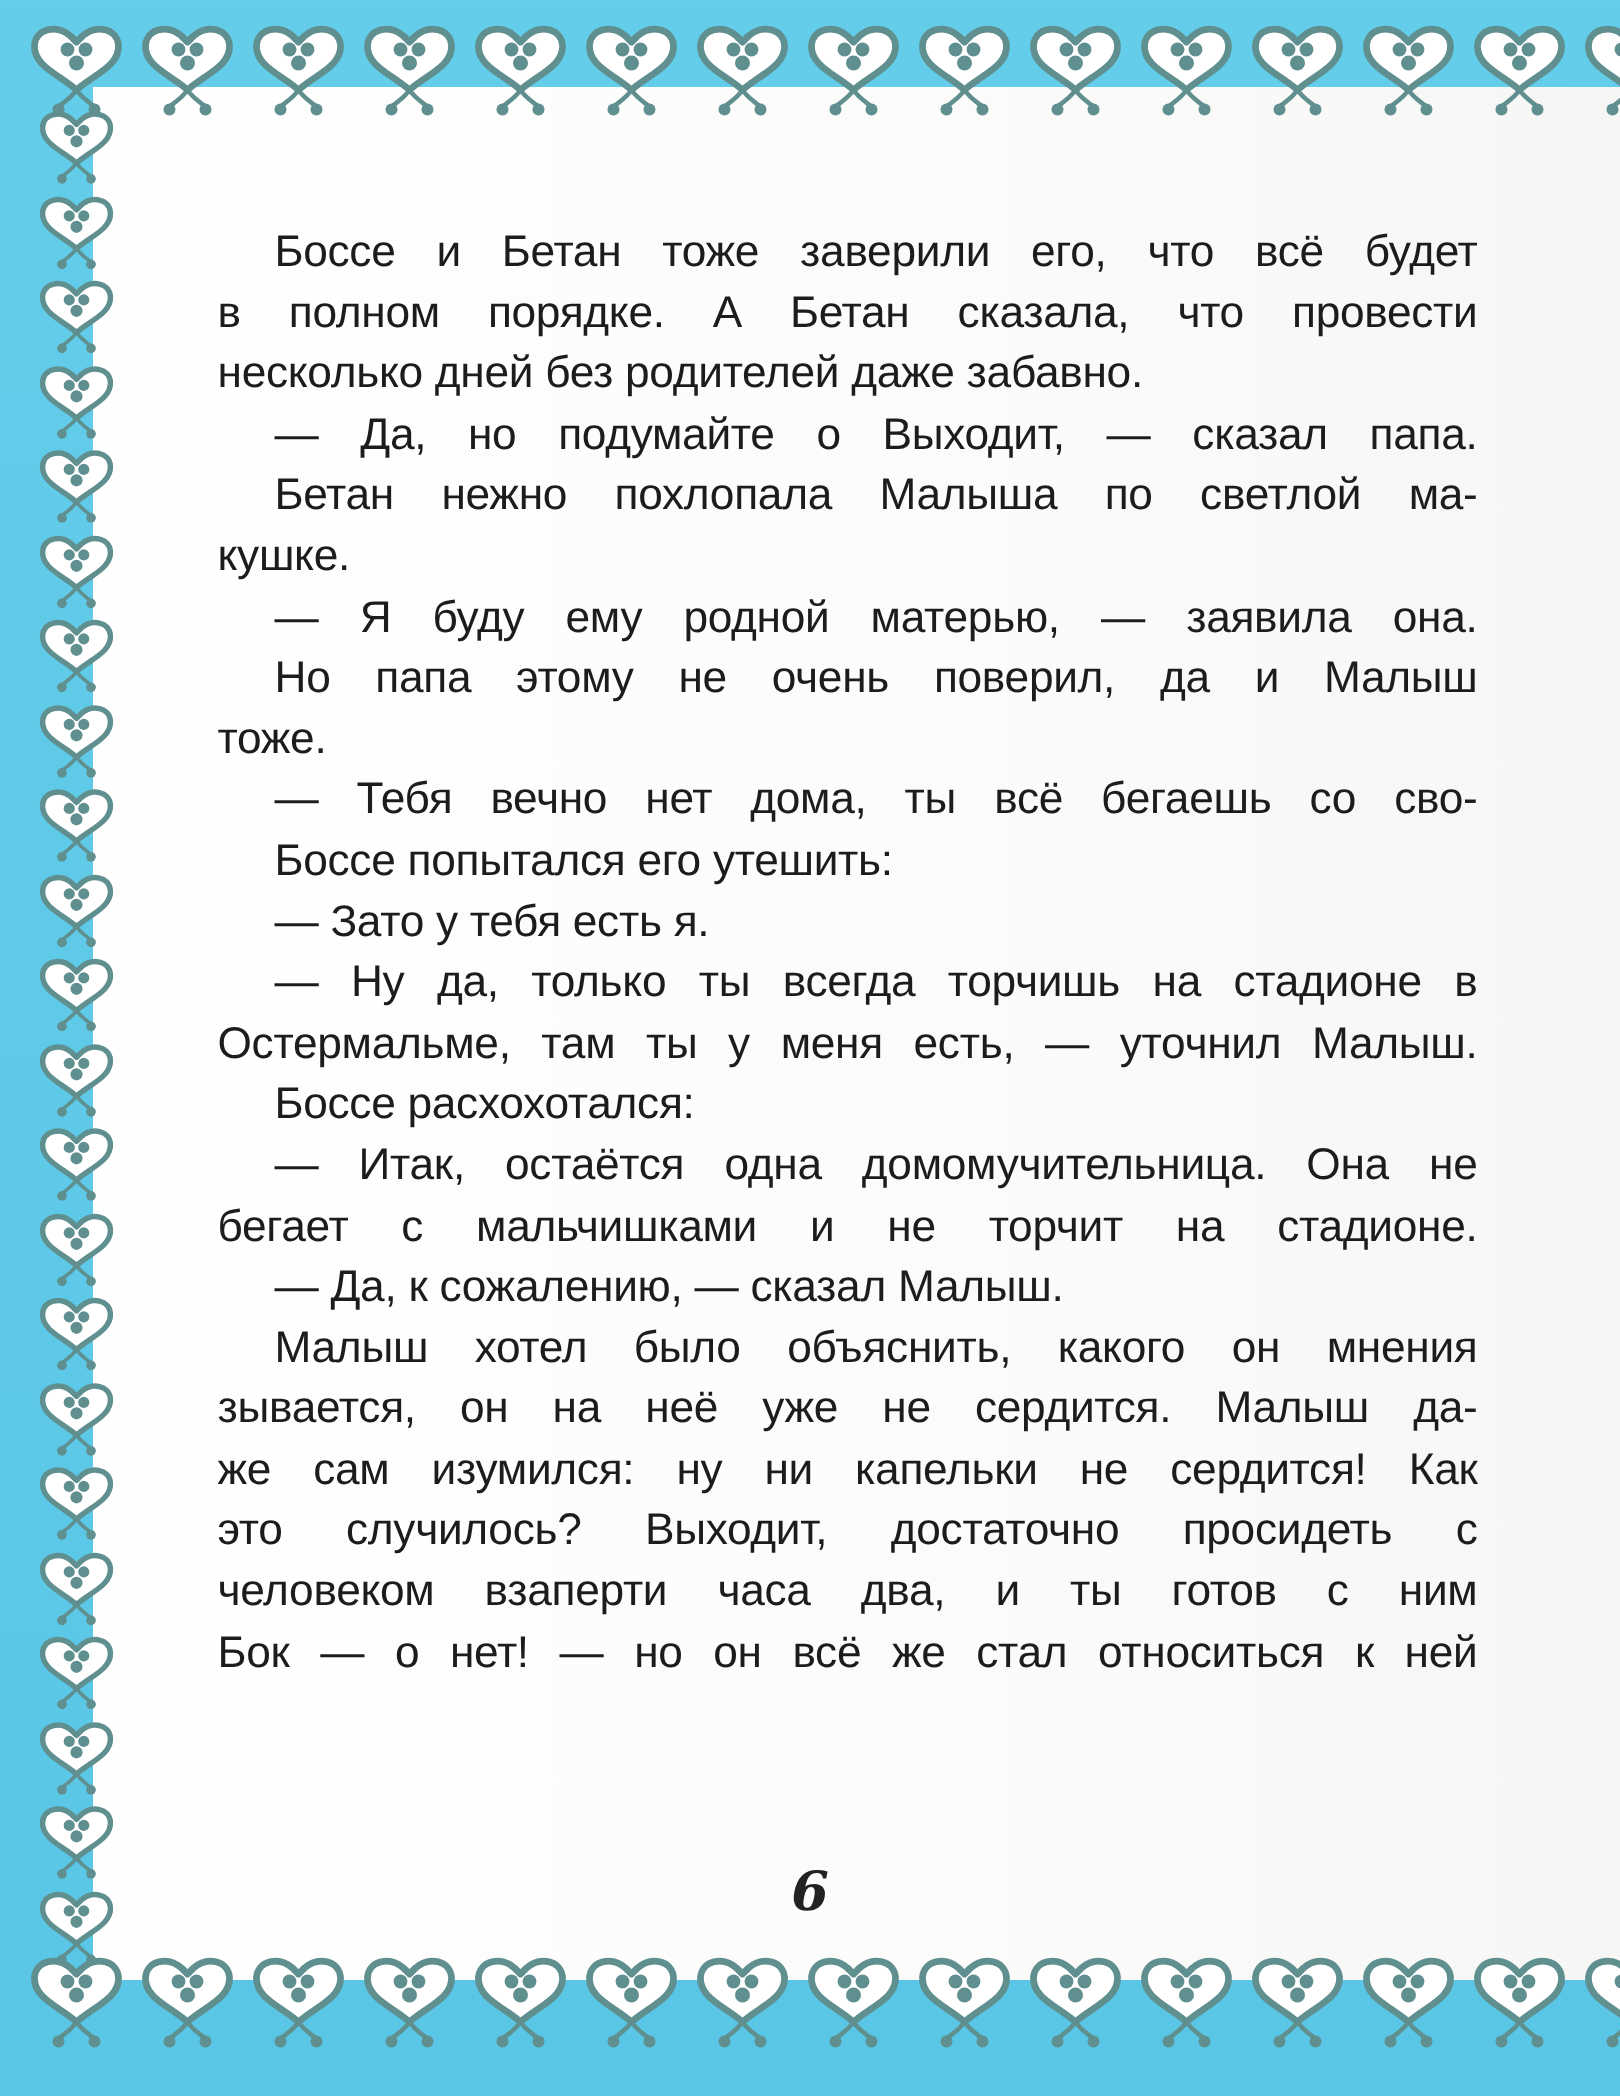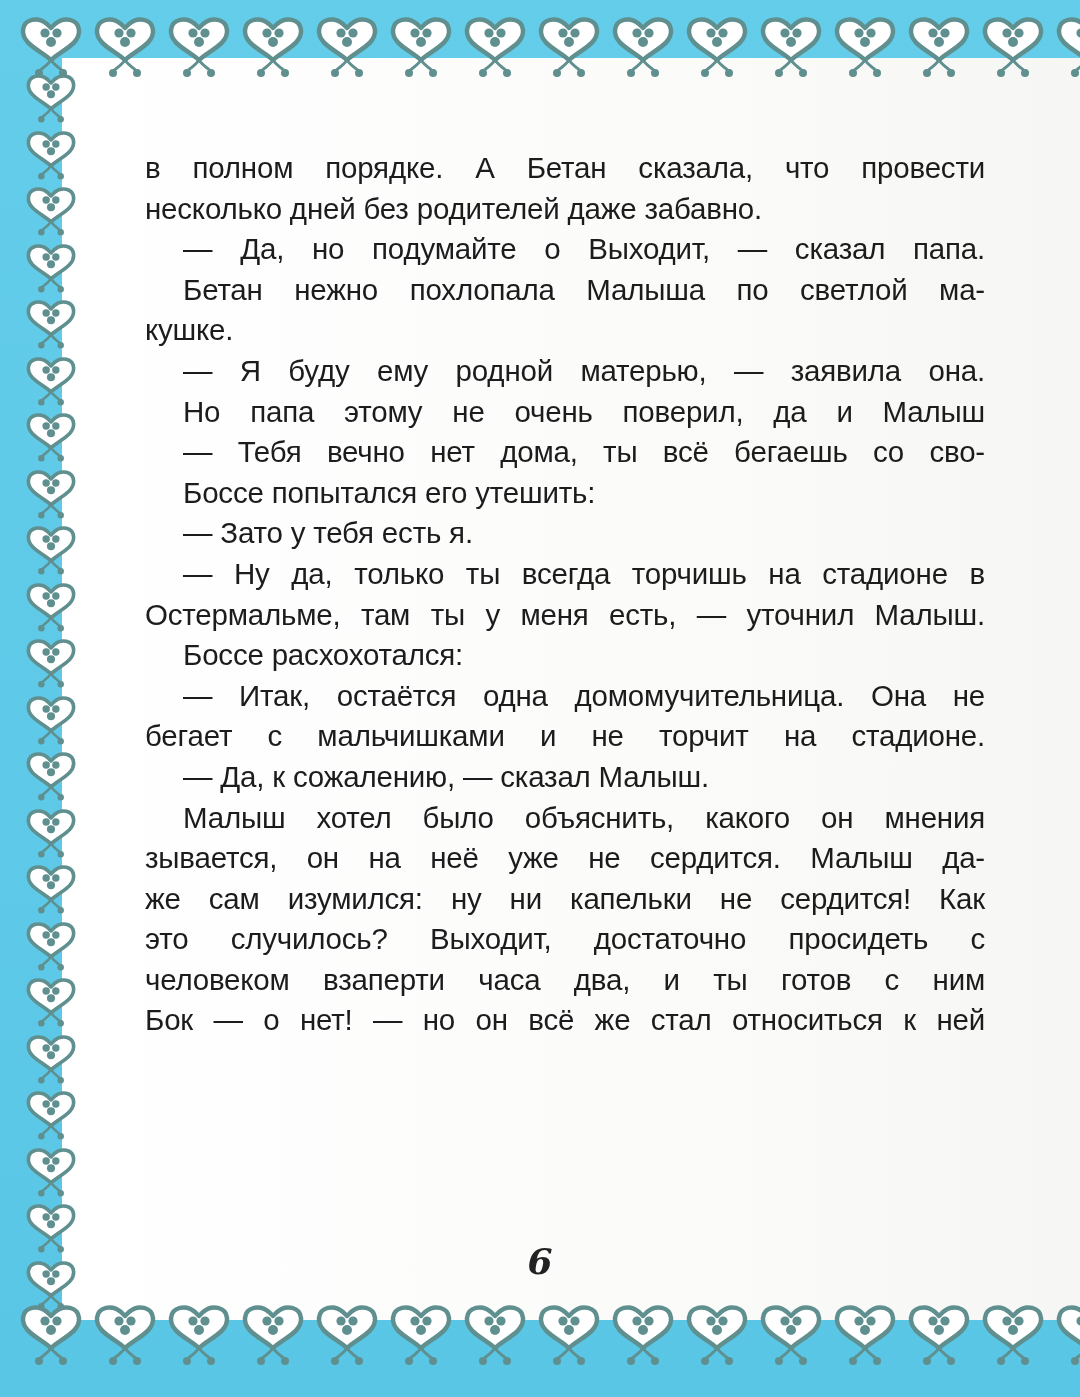--- a/index.html
+++ b/index.html
@@ -712,27 +712,29 @@
       <circle cx="43" cy="21" r="4.6" fill="#5f8f8e"></circle>
       <circle cx="37" cy="30" r="5" fill="#5f8f8e"></circle>
       <path d="M37 48 C 33 54, 27 57, 24 60 M37 48 C 41 54, 47 57, 50 60" fill="none" stroke="#5f8f8e" stroke-width="3"></path>
       <circle cx="25" cy="61" r="4" fill="#5f8f8e"></circle>
       <circle cx="49" cy="61" r="4" fill="#5f8f8e"></circle>
     </svg>
   </div>
 </div>
 
   <div class="text-block" id="text-block">
+      <div class="line indent">Боссе и Бетан тоже заверили его, что всё будет</div>
       <div class="line">в полном порядке. А Бетан сказала, что провести</div>
       <div class="line last">несколько дней без родителей даже забавно.</div>
       <div class="line indent">— Да, но подумайте о Выходит, — сказал папа.</div>
       <div class="line indent">Бетан нежно похлопала Малыша по светлой ма-</div>
       <div class="line last">кушке.</div>
       <div class="line indent">— Я буду ему родной матерью, — заявила она.</div>
       <div class="line indent">Но папа этому не очень поверил, да и Малыш</div>
+      <div class="line last">тоже.</div>
       <div class="line indent">— Тебя вечно нет дома, ты всё бегаешь со сво-</div>
       <div class="line indent last">Боссе попытался его утешить:</div>
       <div class="line indent last">— Зато у тебя есть я.</div>
       <div class="line indent">— Ну да, только ты всегда торчишь на стадионе в</div>
       <div class="line">Остермальме, там ты у меня есть, — уточнил Малыш.</div>
       <div class="line indent last">Боссе расхохотался:</div>
       <div class="line indent">— Итак, остаётся одна домомучительница. Она не</div>
       <div class="line">бегает с мальчишками и не торчит на стадионе.</div>
       <div class="line indent last">— Да, к сожалению, — сказал Малыш.</div>
       <div class="line indent">Малыш хотел было объяснить, какого он мнения</div>

